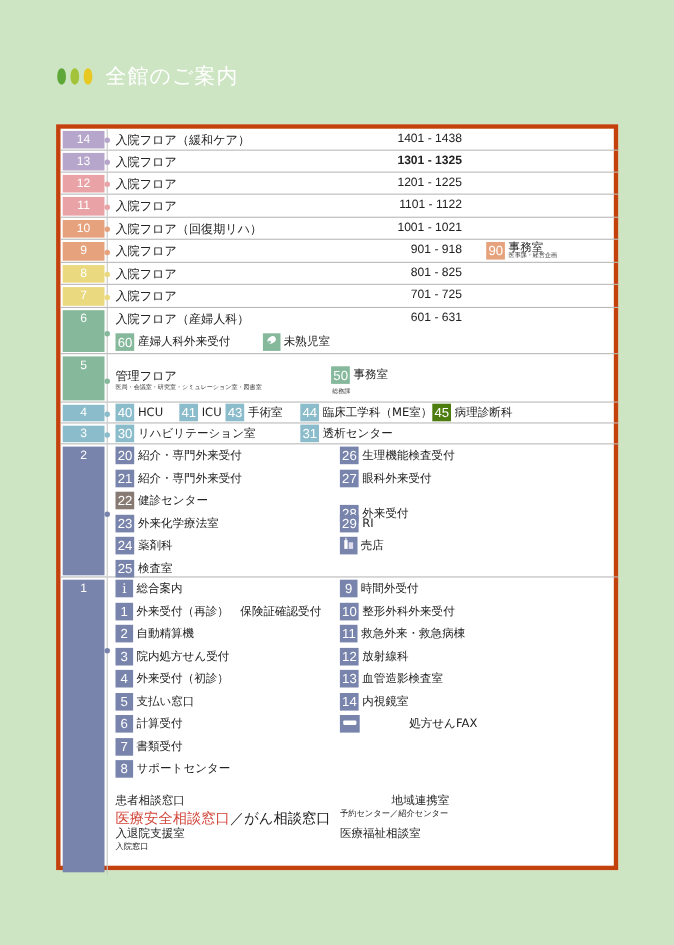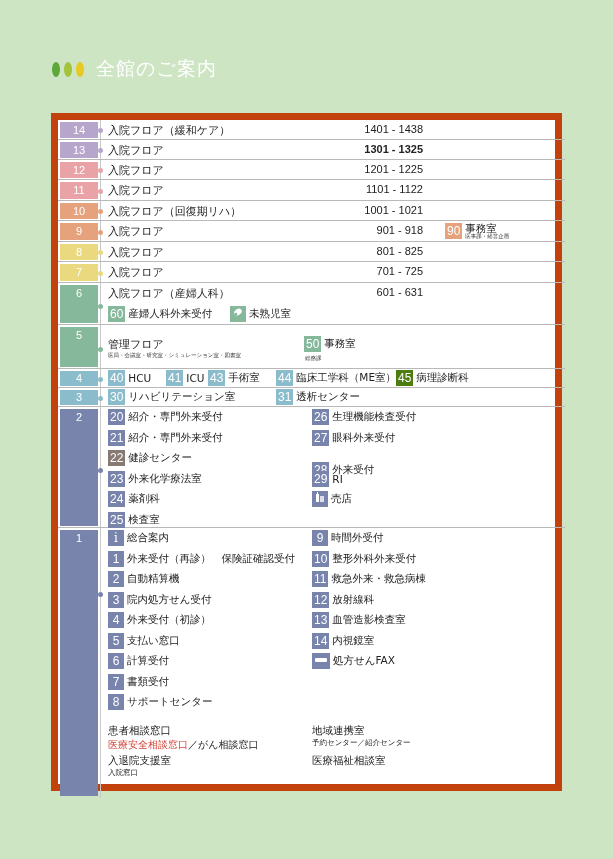--- a/index.html
+++ b/index.html
@@ -4,21 +4,21 @@
 <style>
   * { box-sizing: border-box; margin: 0; padding: 0; }
   html, body { width: 613px; height: 859px; background: #cde5c3; overflow: hidden; }
   body { font-family: "DejaVu Sans", sans-serif; color: #222; position: relative; }
 
   .header { position: absolute; left: 52px; top: 56px; height: 26px; display: flex; align-items: center; }
   .leaf { width: 8px; height: 15px; border-radius: 50%; margin-right: 4px; }
   .title { color: #ffffff; font-size: 19px; margin-left: 8px; letter-spacing: 1px; }
 
   .board { position: absolute; left: 51px; top: 113px; width: 511px; height: 678px;
-           background: #fff; border: 7px solid #c2410c; }
+           background: #fff; border: 4px solid #c2410c; }
 
   .row { position: absolute; left: 0; width: 507px; border-bottom: 1px solid #b9b9b9; }
   .row.last { border-bottom: none; }
   .badge { position: absolute; left: 2px; top: 2px; width: 38px; color: #fff; font-size: 11px;
            text-align: center; font-family: "Liberation Sans", sans-serif; }
   .vline { position: absolute; left: 42px; top: 0; bottom: 0; width: 1px; background: #c8c8c8; }
   .dot { position: absolute; left: 40px; width: 5px; height: 5px; border-radius: 50%; }
   .cell { position: absolute; font-size: 11px; white-space: nowrap; }
   .range { position: absolute; font-size: 11px; right: 142px; white-space: nowrap; font-family: "Liberation Sans", sans-serif; }
 
@@ -105,21 +105,21 @@
     <div class="row" style="top: 163px; height: 42px;">
       <div class="badge" style="background: rgb(134, 184, 156); height: 38px; line-height: 16px;">6</div>
       <div class="vline"></div>
       <div class="dot" style="background: rgb(134, 184, 156); top: 21px;"></div>
       <div class="cell" style="left: 50px; top: 3px;">入院フロア（産婦人科）</div>
       <div class="range" style="top: 3px;">601 - 631</div>
       <div class="item" style="left: 50px; top: 23px;">
         <span class="num" style="background: rgb(134, 184, 156);">60</span>
         <span><span>産婦人科外来受付</span></span>
       </div>
-      <div class="item" style="left: 172px; top: 23px; justify-content: center;">
+      <div class="item" style="left: 184px; top: 23px; justify-content: center;">
         <span class="num" style="background: rgb(134, 184, 156);"><svg width="12" height="12" viewBox="0 0 12 12">
             <ellipse cx="6" cy="6" rx="4" ry="3" fill="#fff" transform="rotate(-35 6 6)"></ellipse>
             <circle cx="4" cy="8" r="1.3" fill="#86b89c"></circle>
           </svg></span>
         <span><span>未熟児室</span></span>
       </div>
     </div>
     <div class="row" style="top: 205px; height: 44px;">
       <div class="badge" style="background: rgb(134, 184, 156); height: 40px; line-height: 16px;">5</div>
       <div class="vline"></div>
@@ -280,32 +280,32 @@
         <span><span>放射線科</span></span>
       </div>
       <div class="item" style="left: 254px; top: 84px;">
         <span class="num" style="background: rgb(120, 132, 172);">13</span>
         <span><span>血管造影検査室</span></span>
       </div>
       <div class="item" style="left: 254px; top: 104.5px;">
         <span class="num" style="background: rgb(120, 132, 172);">14</span>
         <span><span>内視鏡室</span></span>
       </div>
-      <div class="item" style="left: 254px; top: 125px;">
+      <div class="item" style="left: 254px; top: 125px; gap: 42px;">
         <span class="num" style="background: rgb(120, 132, 172);"><svg width="14" height="10" viewBox="0 0 14 10">
             <rect x="1" y="3" width="12" height="4" rx="1" fill="#fff"></rect>
           </svg></span>
         <span><span>処方せんFAX</span></span>
       </div>
       <div class="cell" style="left: 50px; top: 196px;">
         <div style="font-size: 10.5px;">患者相談窓口</div>
-        <div style="font-size: 10px;"><span class="red">医療安全相談窓口</span><span>／がん相談窓口</span></div>
+        <div style="font-size: 13px;"><span class="red">医療安全相談窓口</span><span>／がん相談窓口</span></div>
       </div>
       <div class="cell" style="left: 254px; top: 196px;">
-        <div style="font-size: 10.5px;">地域連携室</div>
+        <div style="font-size: 10.5px; margin-left: 47px;">地域連携室</div>
         <div style="font-size: 7.5px;"><span>予約センター／紹介センター</span></div>
       </div>
       <div class="cell" style="left: 50px; top: 226px;">
         <div style="font-size: 10.5px;">入退院支援室</div>
         <div style="font-size: 7.5px;"><span>入院窓口</span></div>
       </div>
       <div class="cell" style="left: 254px; top: 226px;">
         <div style="font-size: 10.5px;">医療福祉相談室</div>
       </div>
     </div>

